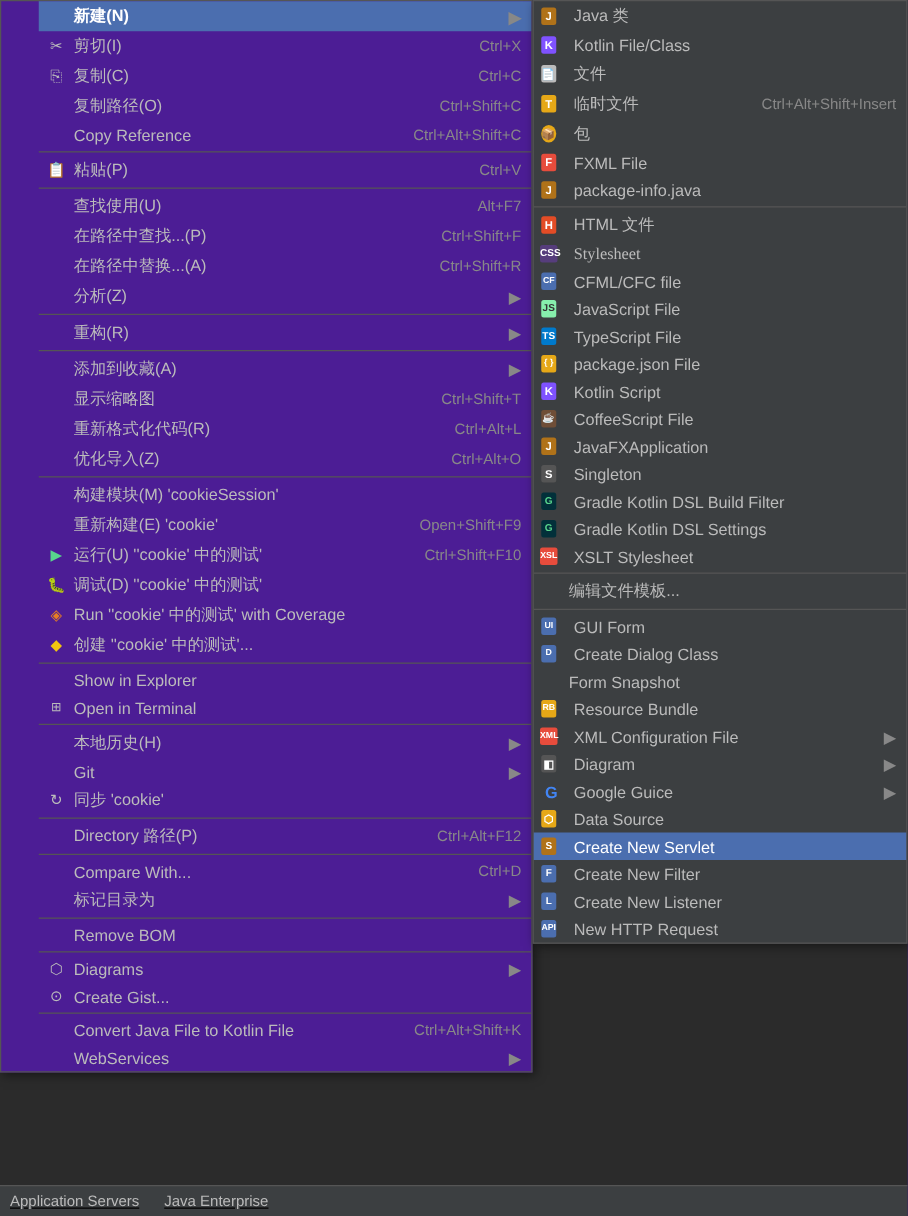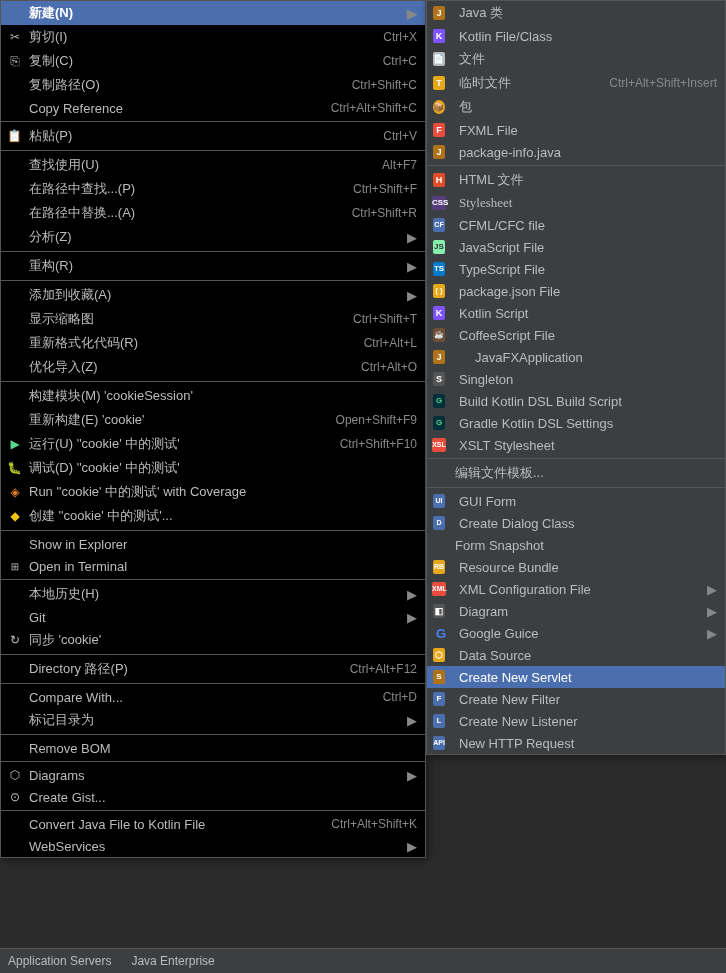--- a/index.html
+++ b/index.html
@@ -16,24 +16,25 @@
       background: #2b2b2b;
       position: relative;
       overflow: hidden;
     }
 
     .context-menu {
       position: absolute;
       top: 0;
       left: 0;
       width: 426px;
-      background: #000000;
+      background: #4c1d95;
       border: 1px solid #555;
       box-shadow: 2px 2px 8px rgba(0,0,0,0.5);
       color: #bbbbbb;
+      padding-left: 30px;
     }
 
     .submenu {
       position: absolute;
       top: 0;
       left: 426px;
       width: 300px;
       background: #3c3f41;
       border: 1px solid #555;
       box-shadow: 2px 2px 8px rgba(0,0,0,0.5);
@@ -98,20 +99,21 @@
       bottom: 0;
       left: 0;
       right: 0;
       height: 25px;
       background: #3c3f41;
       border-top: 1px solid #555;
       display: flex;
       align-items: center;
       padding: 5px 8px;
       gap: 20px;
+      text-decoration: underline;
     }
 
     .bottom-bar-tab {
       color: #bbbbbb;
       font-size: 12px;
       cursor: pointer;
     }
 
     .file-icon {
       display: inline-block;
@@ -462,35 +464,35 @@
     <span class="icon">
       <span class="file-icon fi-coffee" style="font-size:8px;">☕</span>
     </span>
     <span style="margin-left:4px;">CoffeeScript File</span>
   </div>
 
   <div class="menu-item">
     <span class="icon">
       <span class="file-icon fi-java">J</span>
     </span>
-    <span style="margin-left:20px;">JavaFXApplication</span>
+    <span style="margin-left:4px;">JavaFXApplication</span>
   </div>
 
   <div class="menu-item">
     <span class="icon">
       <span class="file-icon fi-singleton">S</span>
     </span>
     <span style="margin-left:4px;">Singleton</span>
   </div>
 
   <div class="menu-item">
     <span class="icon">
       <span class="file-icon fi-gradle" style="font-size:8px;">G</span>
     </span>
-    <span style="margin-left:4px;">Build Kotlin DSL Build Script</span>
+    <span style="margin-left:4px;">Gradle Kotlin DSL Build Filter</span>
   </div>
 
   <div class="menu-item">
     <span class="icon">
       <span class="file-icon fi-gradle" style="font-size:8px;">G</span>
     </span>
     <span style="margin-left:4px;">Gradle Kotlin DSL Settings</span>
   </div>
 
   <div class="menu-item">

